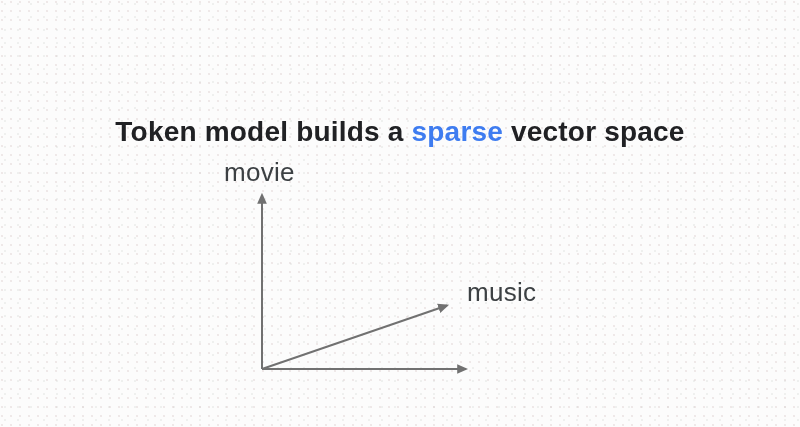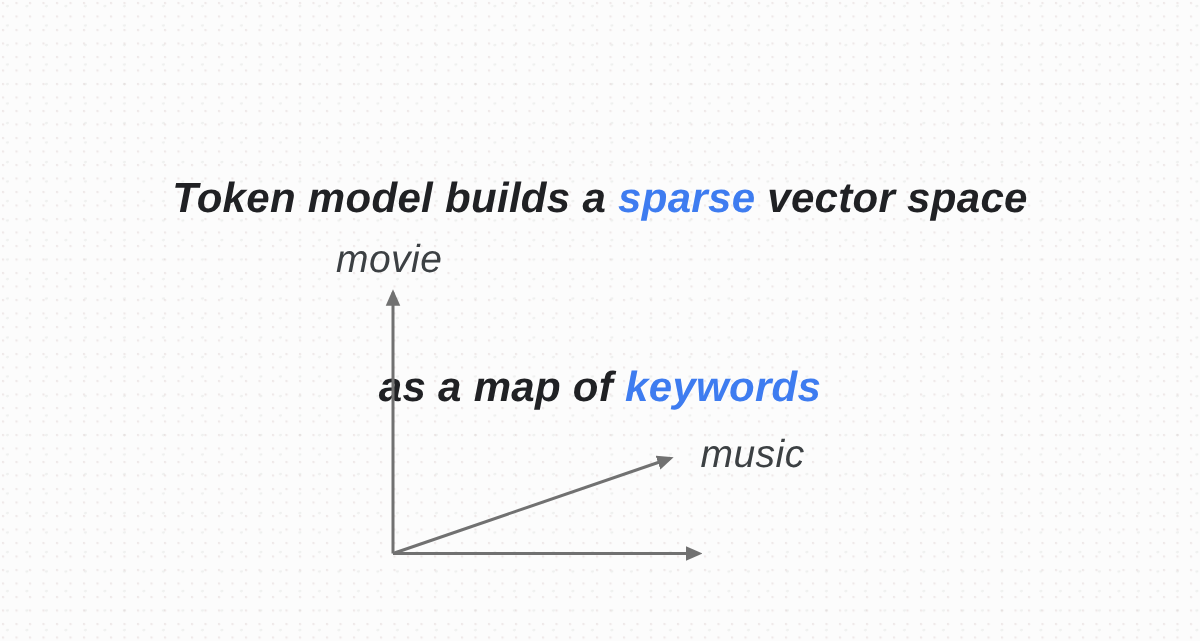--- a/index.html
+++ b/index.html
@@ -18,21 +18,20 @@
   #canvas {
     position: relative;
     width: 800px;
     height: 427px;
     background-color: var(--background);
     
     background-image:
       radial-gradient(circle at 2px 2px, rgba(214,196,196,.35) 0.8px, transparent 1px),
       radial-gradient(circle at 5px 4px, rgba(198,204,198,.25) 0.8px, transparent 1px);
     background-size: 9px 9px, 13px 13px;
-    font-style: italic;
   }
   .title {
     position: absolute;
     top: 27px;
     left: 0;
     width: 800px;
     text-align: center;
     font-weight: 700;
     font-size: 28px;
     line-height: 42px;
@@ -53,31 +52,30 @@
   .diagram-svg .arrowhead { fill: var(--axis); }
   .axis-label {
     position: absolute;
     font-size: 26px;
     line-height: 26px;
     font-weight: 400;
     color: var(--axis-label);
     letter-spacing: 0.3px;
   }
   .label-movie { left: 224px; top: 159px; }
-  .label-music { left: 467px; top: 289px; }
+  .label-music { left: 467px; top: 279px; }
   .label-actor { left: 488px; top: 355px; }
 </style>
 </head>
 <body>
 
 <div id="canvas">
 
   <div class="title">
     <div><span>Token model builds a </span><span class="hl">sparse</span><span> vector space</span></div>
-    <div><span>as a map of </span><span class="hl">keywords</span></div>
   </div>
 
   <svg class="diagram-svg" width="800" height="427" viewBox="0 0 800 427" xmlns="http://www.w3.org/2000/svg">
     <defs>
       <marker id="arrow" viewBox="0 0 10 10" refX="8" refY="5" markerWidth="5.5" markerHeight="5.5" orient="auto-start-reverse">
         <path class="arrowhead" d="M 0 0.6 L 10 5 L 0 9.4 z"></path>
       </marker>
     </defs>
     <line x1="262" y1="369" x2="262" y2="195" marker-end="url(#arrow)"></line>
     <line x1="262" y1="369" x2="447" y2="305.5" marker-end="url(#arrow)"></line>

